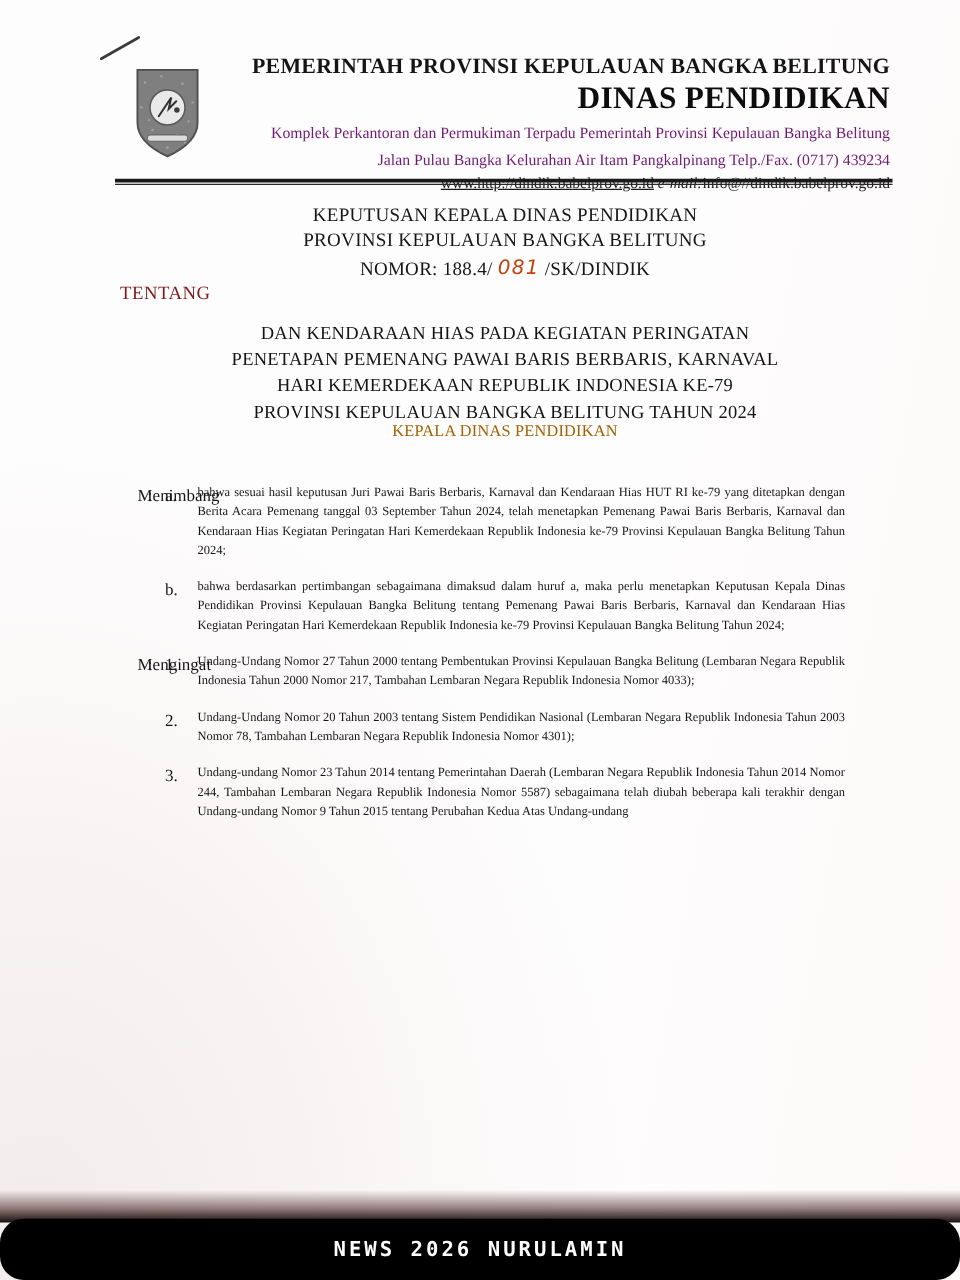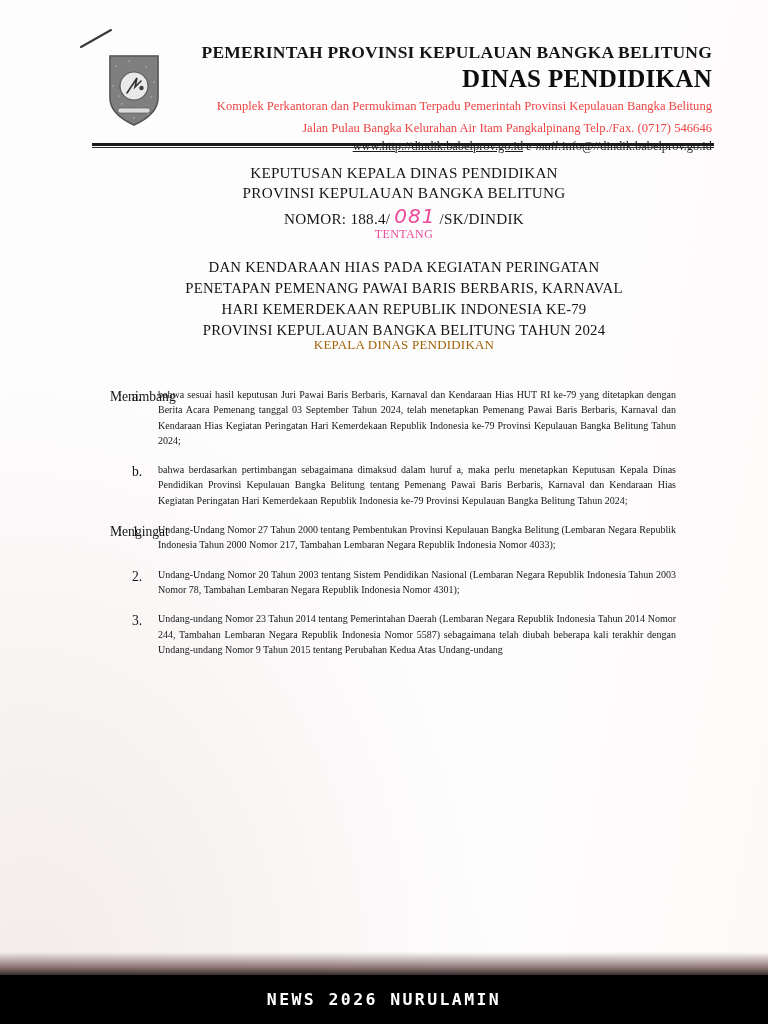--- a/index.html
+++ b/index.html
@@ -76,21 +76,21 @@
   .h-dinas {
     font-size: 25px;
     font-weight: bold;
     letter-spacing: 0.3px;
     color: #0d0d0d;
     line-height: 1.2;
     margin-top: 1px;
   }
   .h-addr {
     font-size: 12.6px;
-    color: #ef4444;
+    color: #701a75;
     line-height: 1.42;
     margin-top: 4px;
   }
   .h-web {
     font-size: 12.4px;
     color: #1b1b1b;
     line-height: 1.4;
     margin-top: 1px;
   }
   .h-web .u { text-decoration: underline; }
@@ -116,37 +116,36 @@
     z-index: 4;
   }
   .t-line {
     font-size: 15.2px;
     color: #161616;
     line-height: 1.34;
     letter-spacing: 0.25px;
   }
   .t-nomor .hand {
     font-family: "DejaVu Sans", sans-serif;
-    font-size: 20px;
+    font-size: 16px;
     font-style: italic;
     letter-spacing: 1px;
-    color: #ec4899;
+    color: #c2410c;
     position: relative;
     top: -1px;
   }
 
   .tentang {
     position: absolute;
     left: 96px;
     top: 227px;
     width: 616px;
-    text-align: center;
-    font-size: 12px;
+    font-size: 15px;
     letter-spacing: 0.4px;
-    color: #ec4899;
+    color: #7f1d1d;
     z-index: 4;
   }
 
   .subject {
     position: absolute;
     left: 84px;
     top: 257px;
     width: 640px;
     text-align: center;
     z-index: 4;
@@ -229,20 +228,21 @@
     position: absolute;
     left: 0;
     top: 975px;
     width: 768px;
     height: 49px;
     background: #000000;
     z-index: 6;
     display: flex;
     align-items: center;
     justify-content: center;
+    border-radius: 19px;
   }
   .banner-fade {
     position: absolute;
     left: 0;
     top: 952px;
     width: 768px;
     height: 26px;
     background: linear-gradient(180deg, rgba(255,255,255,0) 0%, rgba(60,20,18,0.55) 58%, rgba(10,4,4,0.95) 100%);
     z-index: 5;
   }
@@ -292,21 +292,21 @@
     <circle cx="30" cy="34" r="14" fill="#e9e9e9" stroke="#5a5a5a" stroke-width="1.2"></circle>
     <path d="M23 41 L33 26 L31 35 L37 29" stroke="#2f2f2f" stroke-width="1.6" fill="none" stroke-linecap="round"></path>
     <circle cx="37.5" cy="36" r="2.2" fill="#3c3c3c"></circle>
     <rect x="14" y="56" width="32" height="5" rx="2" fill="#dcdcdc" stroke="#5a5a5a" stroke-width="0.7"></rect>
   </svg>
 
   <div class="header">
     <div class="h-gov">PEMERINTAH PROVINSI KEPULAUAN BANGKA BELITUNG</div>
     <div class="h-dinas">DINAS PENDIDIKAN</div>
     <div class="h-addr">Komplek Perkantoran dan Permukiman Terpadu Pemerintah Provinsi Kepulauan Bangka Belitung</div>
-    <div class="h-addr">Jalan Pulau Bangka Kelurahan Air Itam Pangkalpinang Telp./Fax. (0717) 546646</div>
+    <div class="h-addr">Jalan Pulau Bangka Kelurahan Air Itam Pangkalpinang Telp./Fax. (0717) 439234</div>
     <div class="h-web">
       <span class="u">www.http://dindik.babelprov.go.id</span>
       <span class="it">e-mail:</span><span>info@//dindik.babelprov.go.id</span>
     </div>
   </div>
 
   <div class="rule">
     <div class="l1"></div>
     <div class="l2"></div>
   </div>

